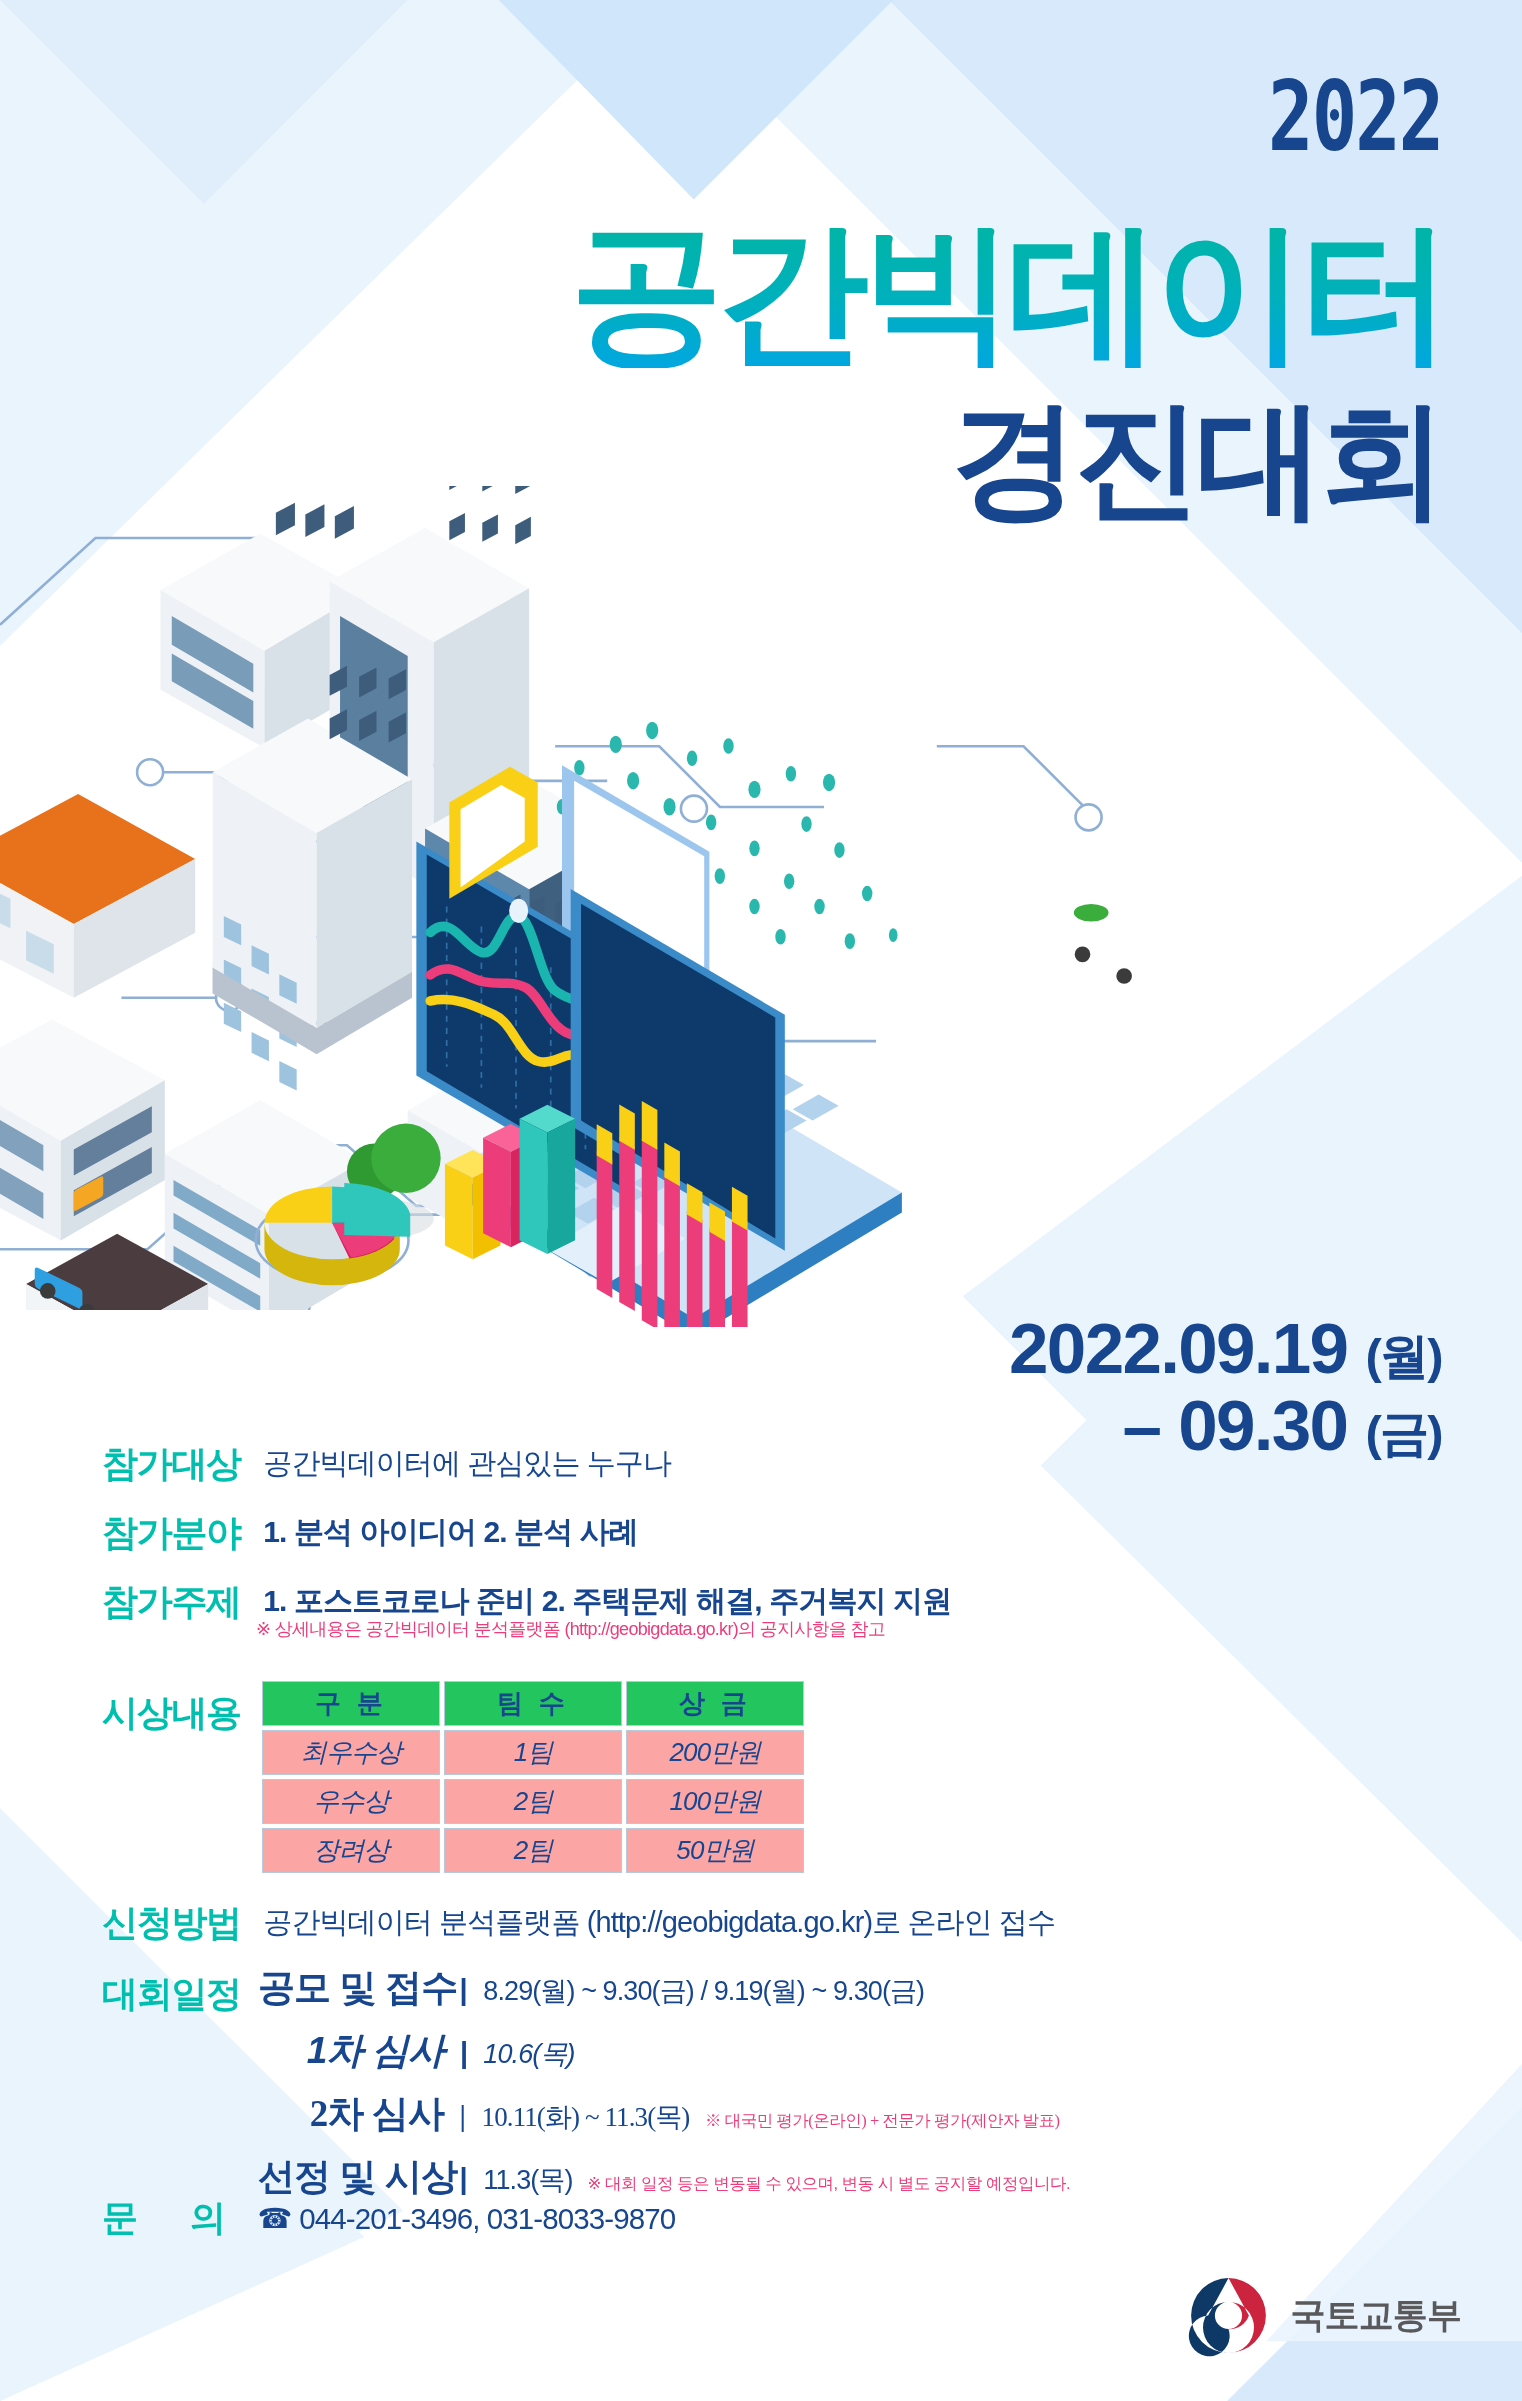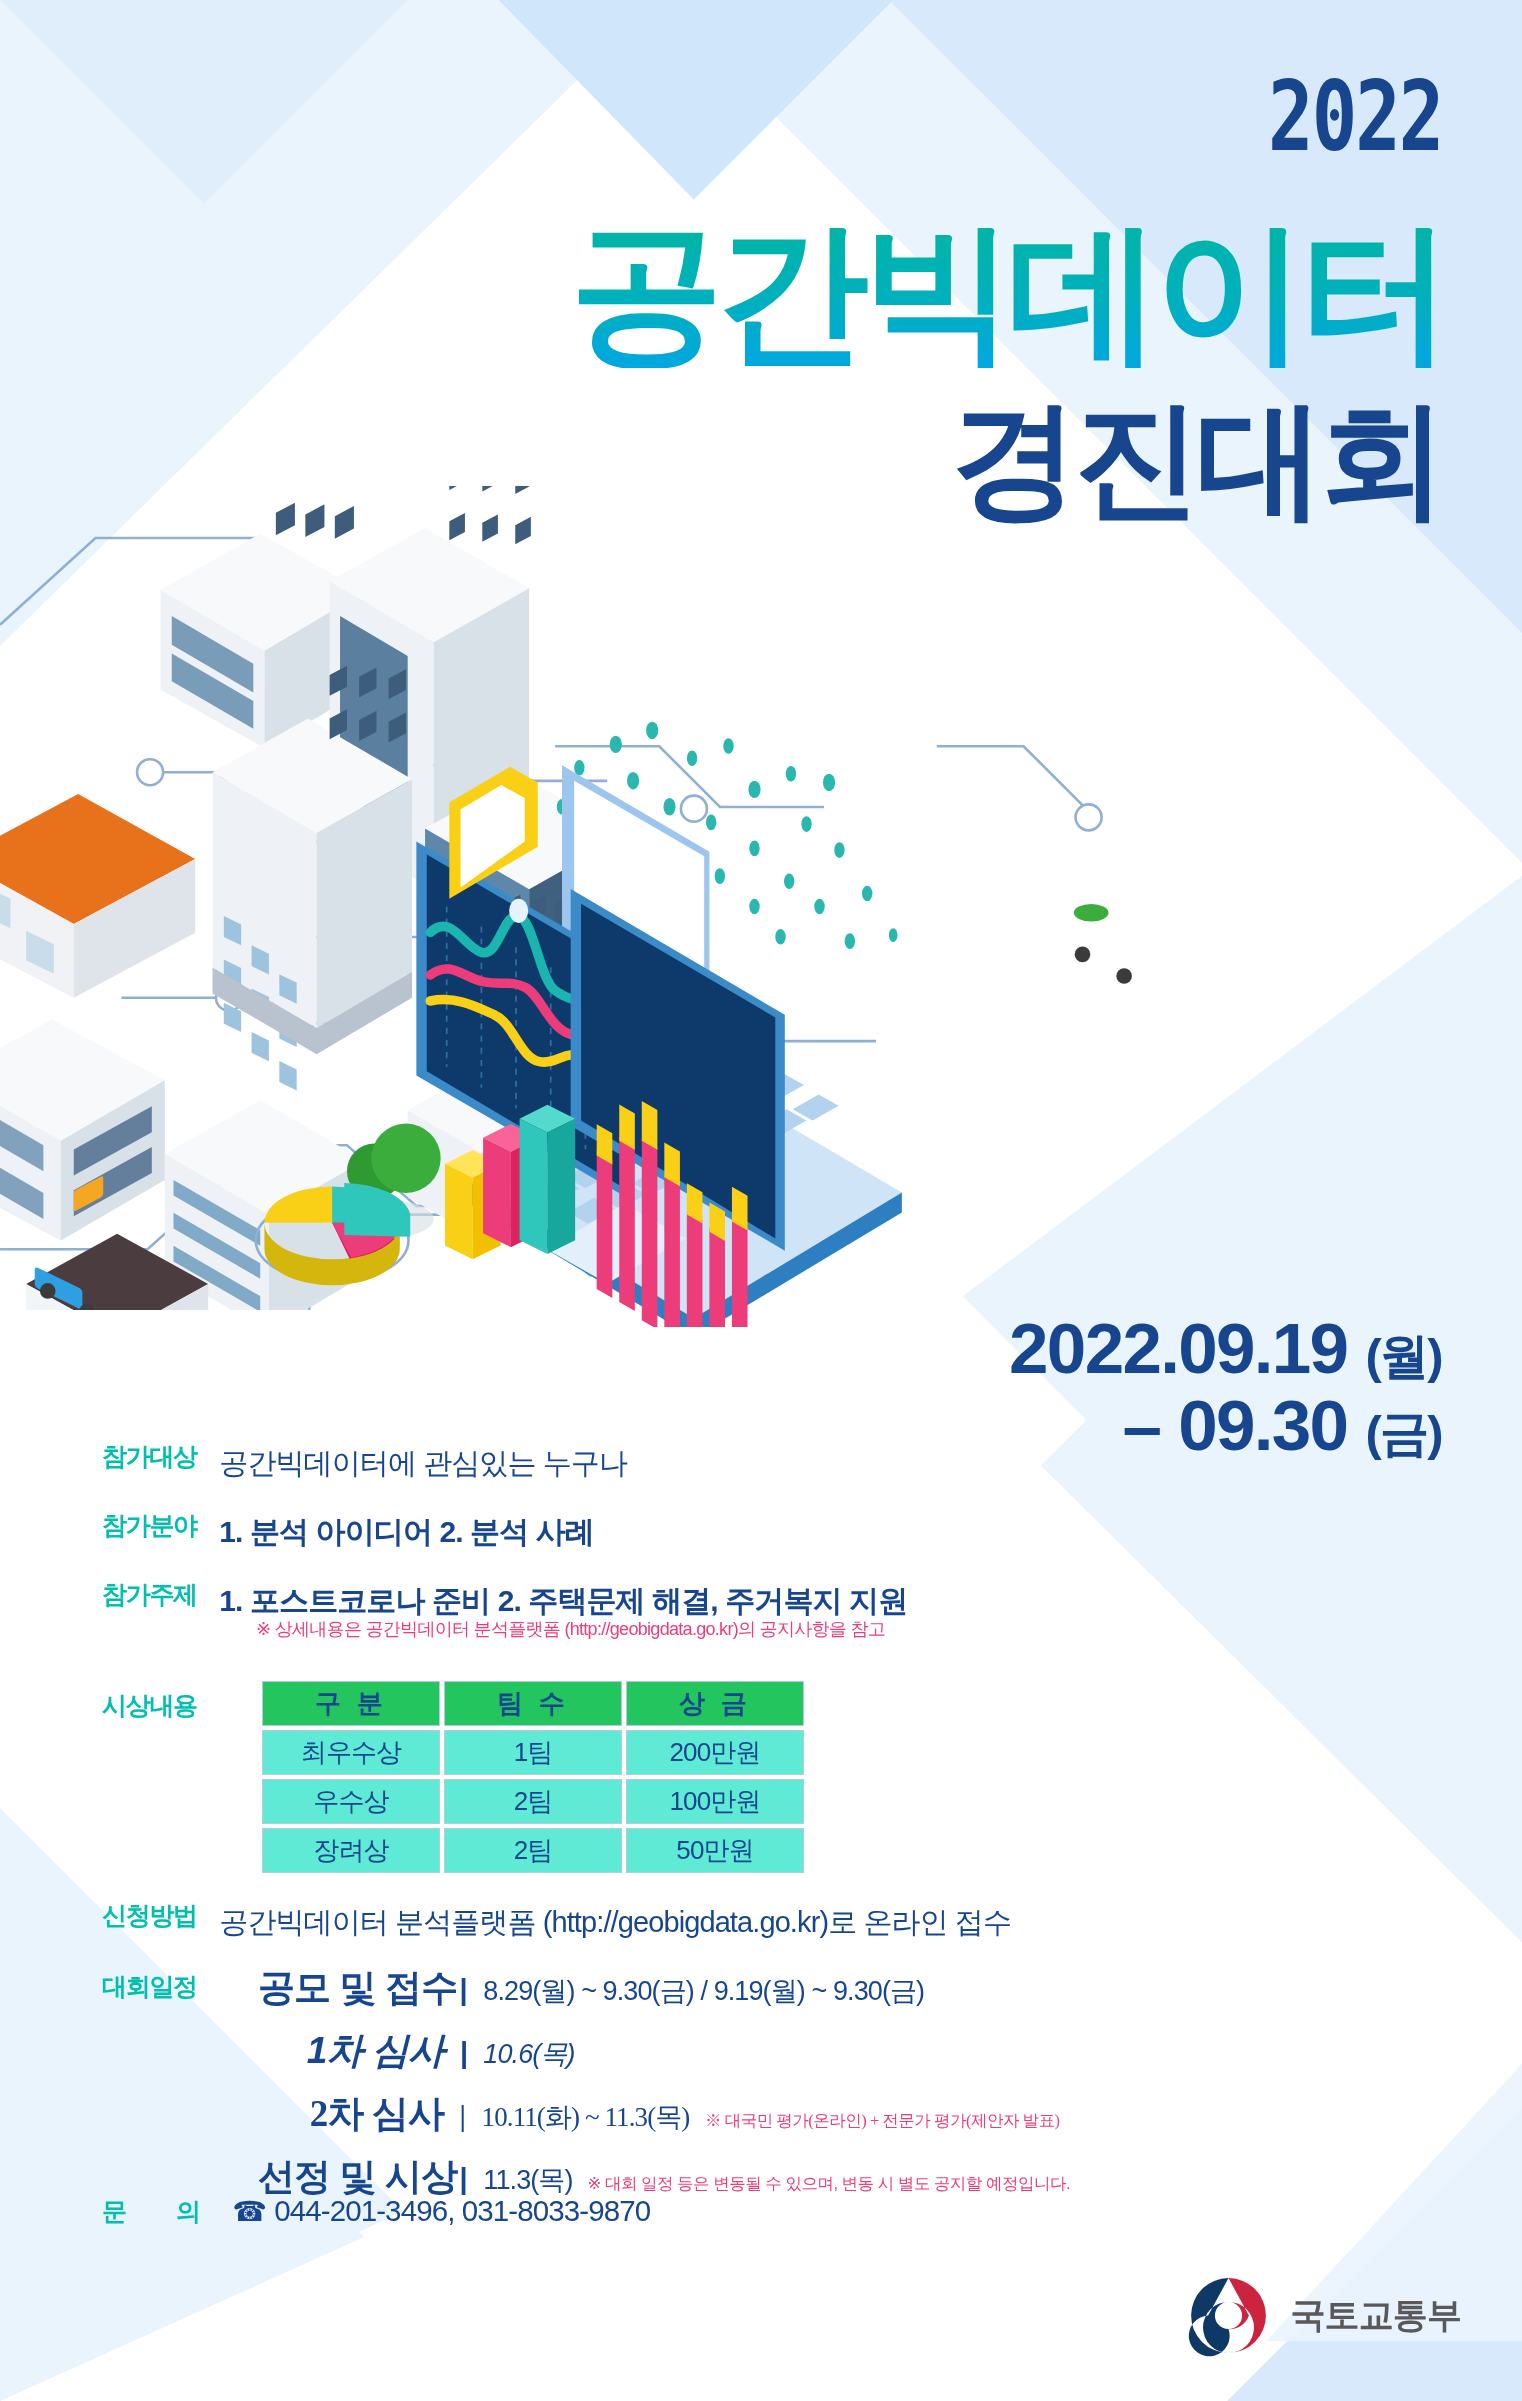--- a/index.html
+++ b/index.html
@@ -41,41 +41,41 @@
     position:absolute; right:80px; top:1311px; z-index:6;
     text-align:right; color:#17468f; line-height:1.08;
   }
   .date-line { font-size:71px; font-weight:bold; letter-spacing:-1.7px; white-space:nowrap; }
   .date-day { font-size:49px; font-weight:bold; }
 
   
   .info { position:absolute; left:0; top:0; width:1522px; z-index:6; }
   .row { display:flex; align-items:flex-start; position:absolute; }
   .lbl {
-    color:#00bfae; font-weight:bold; font-size:25px;
+    color:#00bfae; font-weight:bold; font-size:36px;
     letter-spacing:-1.3px; white-space:nowrap;
   }
   .lbl.sp { letter-spacing:21px; }
   .val { color:#17468f; font-size:29px; letter-spacing:-0.9px; white-space:nowrap; }
   .val.b { font-weight:bold; font-size:30px; }
   .note { color:#ec3d7a; font-size:18px; letter-spacing:-0.7px; white-space:nowrap; }
   .note-sm { color:#ec3d7a; font-size:16.5px; letter-spacing:-0.5px; white-space:nowrap; }
 
   
   .award-table {
     position:absolute; left:258px; top:1677px;
     border-collapse:separate; border-spacing:4.3px 4.3px; z-index:6;
   }
   .award-table th, .award-table td {
     width:178px; height:45px; text-align:center; vertical-align:middle;
     color:#17468f; font-size:26px; letter-spacing:-0.9px;
     border:0.9px solid #b7c9dd;
   }
   .award-table th { background:#22c55e; font-weight:bold; letter-spacing:4.3px; }
-  .award-table td { background:#5eead4; }
+  .award-table td { background:#fca5a5;font-style:italic; }
 
   
   .sched { position:absolute; left:0; top:1963px; z-index:6; width:1522px; }
   .sched-row { display:flex; align-items:baseline; margin-bottom:13px; position:relative; }
   .sched-key {
     color:#17468f; font-weight:bold; font-size:37px;
     letter-spacing:-0.9px; text-align:right; white-space:nowrap;
   }
   .bar { color:#17468f; font-weight:bold; margin:0 15.6px; font-size:29px; }
   .sched-val { color:#17468f; font-size:27px; letter-spacing:-0.9px; white-space:nowrap; }

